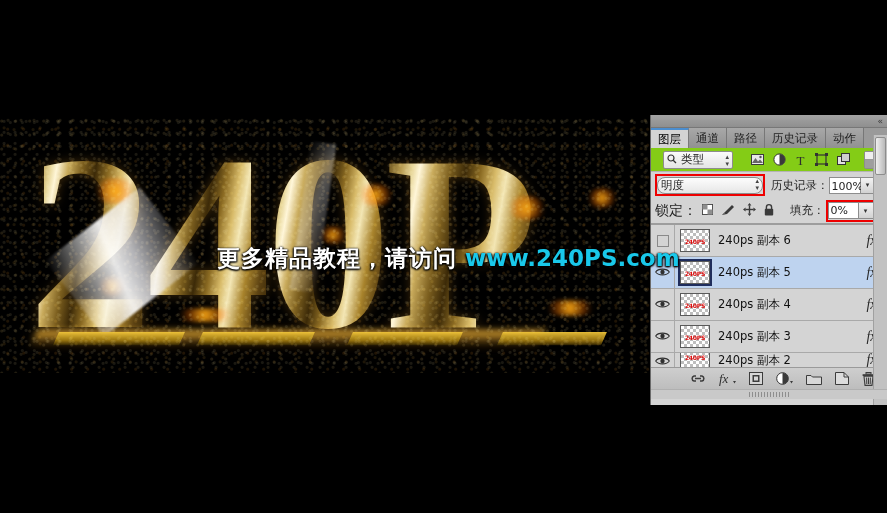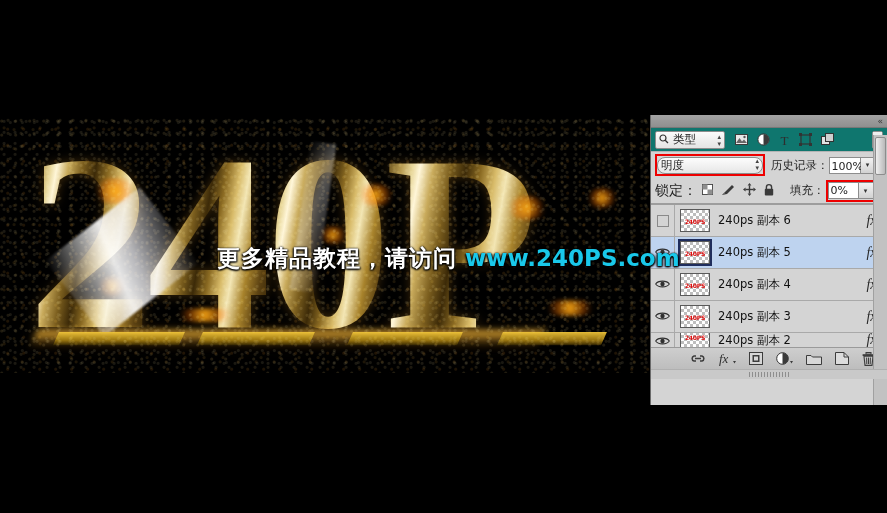--- a/index.html
+++ b/index.html
@@ -148,22 +148,22 @@
     border-top:2px solid #4b8ed0;
     border-right:1px solid #7a7a7a;
   }
   .tabs-menu{
     margin-left:auto; width:14px; display:flex; align-items:center; justify-content:center;
     color:#333; font-size:8px;
   }
 
   
   .filterrow{
-    height:24px; display:flex; align-items:center; gap:0;
-    background:#0f766e; padding:0 4px;
+    height:24px; display:flex; align-items:center; gap:8px;
+    background:#84cc16; padding:0 12px;
     border-bottom:1px solid #b4b4b4;
   }
   .kindbox{
     width:70px; height:18px; display:flex; align-items:center;
     background:linear-gradient(180deg,#fbfbfb,#e4e4e4);
     border:1px solid #8d8d8d; border-radius:2px;
     padding:0 3px; gap:4px;
   }
   .kindbox .lbl{ font-size:11.5px; font-family:"DejaVu Sans", sans-serif; }
   .spin{ margin-left:auto; font-size:7px; line-height:7px; color:#444; text-align:center;}
@@ -350,20 +350,38 @@
     <span class="wm-url">www.240PS.com</span>
   </div>
 </div>
 
 <div id="panel">
 
   <div class="pnl-topbar">
     <span class="collapse-arrows">«</span>
   </div>
 
+  <div class="tabs">
+    <div class="tab active">
+        <span>图层</span>
+      </div>
+    <div class="tab">
+        <span>通道</span>
+      </div>
+    <div class="tab">
+        <span>路径</span>
+      </div>
+    <div class="tab">
+        <span>历史记录</span>
+      </div>
+    <div class="tab">
+        <span>动作</span>
+      </div>
+    <div class="tabs-menu">▾</div>
+  </div>
 
   <div class="filterrow">
     <div class="kindbox">
       <span>
         <svg width="10" height="10" viewBox="0 0 10 10">
             <circle cx="4" cy="4" r="3" fill="none" stroke="#333" stroke-width="1.2"></circle>
             <line x1="6.2" y1="6.2" x2="9" y2="9" stroke="#333" stroke-width="1.3"></line>
           </svg>
       </span>
       <span class="lbl">类型</span>

